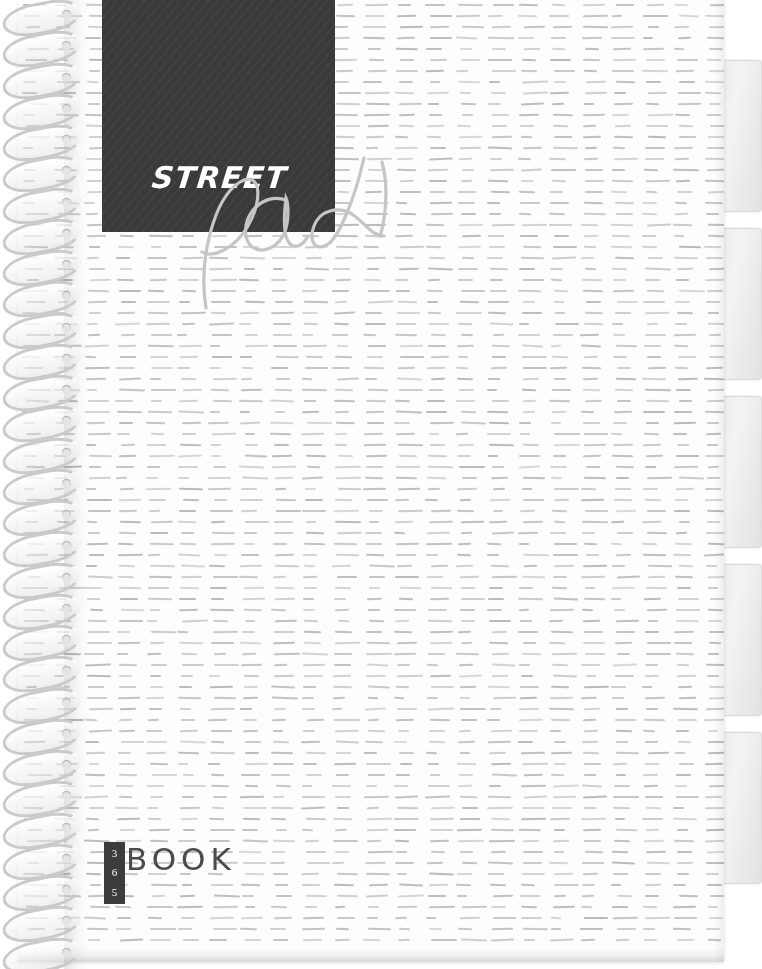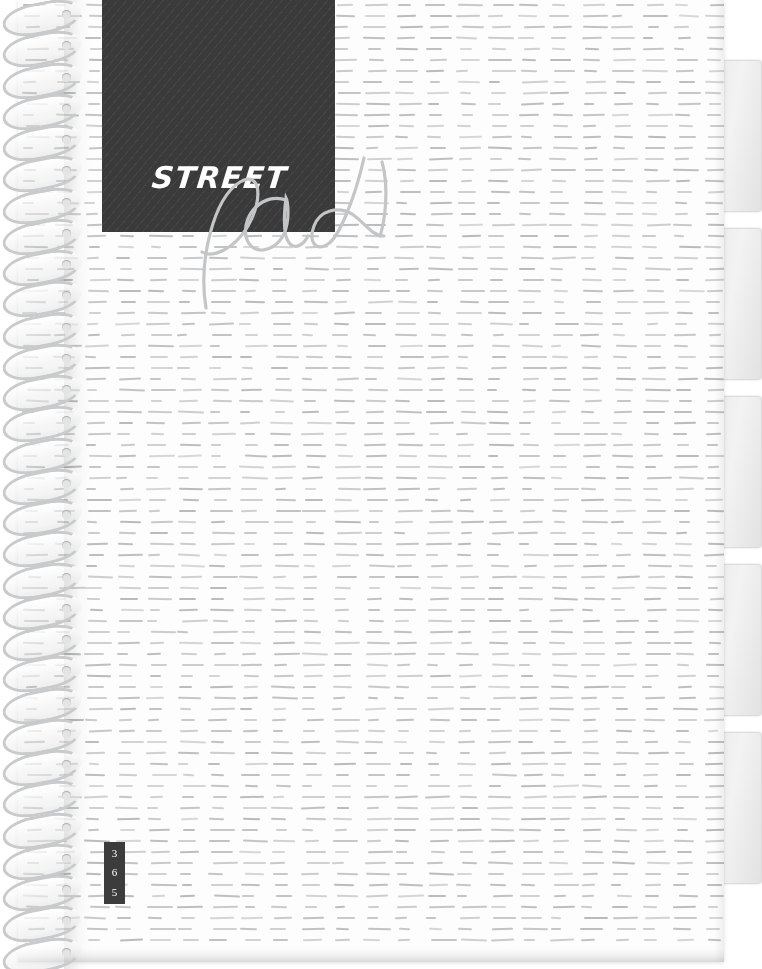--- a/index.html
+++ b/index.html
@@ -2230,20 +2230,21 @@
       </svg>
     </div>
 
     <div class="project-block">
       <div class="badge-365">
         <span>3</span>
         <span>6</span>
         <span>5</span>
       </div>
       <div class="project-words">
+        <div class="word-book">BOOK</div>
       </div>
     </div>
 
     <div class="page-edge-right"></div>
     <div class="page-edge-bottom"></div>
   </div>
 
   <div class="spine-shadow"></div>
 
   <div class="spiral" id="spiral">

